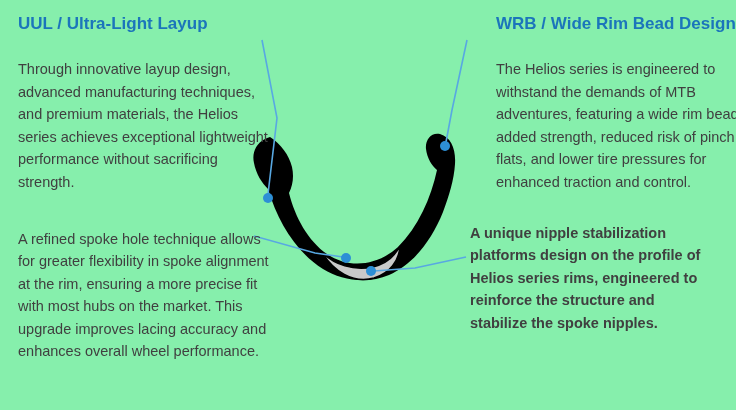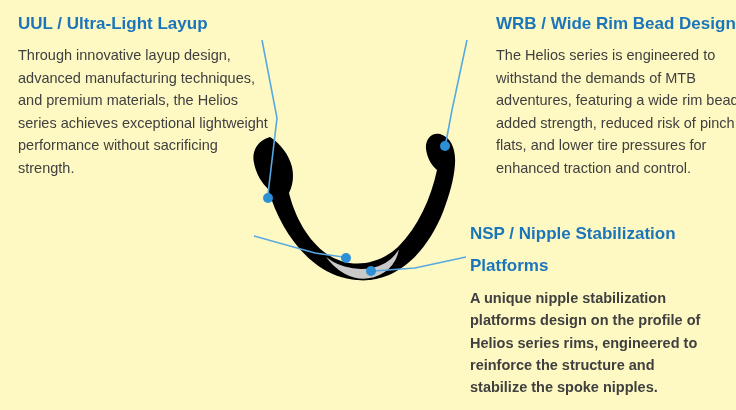--- a/index.html
+++ b/index.html
@@ -6,36 +6,36 @@
   html, body { margin: 0; padding: 0; }
   body {
     width: 736px; height: 410px;
     background: #ffffff;
     font-family: "Liberation Sans", sans-serif;
   }
   .stage {
     position: relative;
     width: 736px; height: 410px;
     overflow: hidden;
-    background: #fef9c3;
+    background: #86efac;
   }
   .diagram {
     position: absolute; left: 0; top: 0;
     width: 736px; height: 410px;
   }
   .feature { position: absolute; }
   .feature h3 {
     margin: 0;
     font-size: 17px;
     font-weight: 700;
     color: #1b75bb;
     line-height: 1.32;
   }
   .feature p {
-    margin: 9px 0 0;
+    margin: 23px 0 0;
     font-size: 14.5px;
     line-height: 1.55;
     color: #404040;
   }
   .feature-uul { left: 18px; top: 13px;  width: 258px; }
   .feature-wrb { left: 496px; top: 13px; width: 264px; }
   .feature-rsh { left: 18px; top: 205px; width: 262px; }
   .feature-nsp { left: 470px; top: 218px; width: 242px; }
   .feature-nsp h3 { line-height: 1.9; }
   .feature-nsp p { margin-top: 4px; font-weight: bold; }
@@ -94,20 +94,20 @@
     <h3>UUL / Ultra-Light Layup</h3>
     <p>Through innovative layup design, advanced manufacturing techniques, and premium materials, the Helios series achieves exceptional lightweight performance without sacrificing strength.</p>
   </section>
 
   <section class="feature feature-wrb">
     <h3>WRB / Wide Rim Bead Design</h3>
     <p>The Helios series is engineered to withstand the demands of MTB adventures, featuring a wide rim bead for added strength, reduced risk of pinch flats, and lower tire pressures for enhanced traction and control.</p>
   </section>
 
   <section class="feature feature-rsh">
+    <p>A refined spoke hole technique allows for greater flexibility in spoke alignment at the rim, ensuring a more precise fit with most hubs on the market. This upgrade improves lacing accuracy and enhances overall wheel performance.</p>
   </section>
 
   <section class="feature feature-nsp">
-    <h3>NSP / Nipple Stabilization Platforms</h3>
     <p>A unique nipple stabilization platforms design on the profile of Helios series rims, engineered to reinforce the structure and stabilize the spoke nipples.</p>
   </section>
 
 </div>
 
 </body></html>

